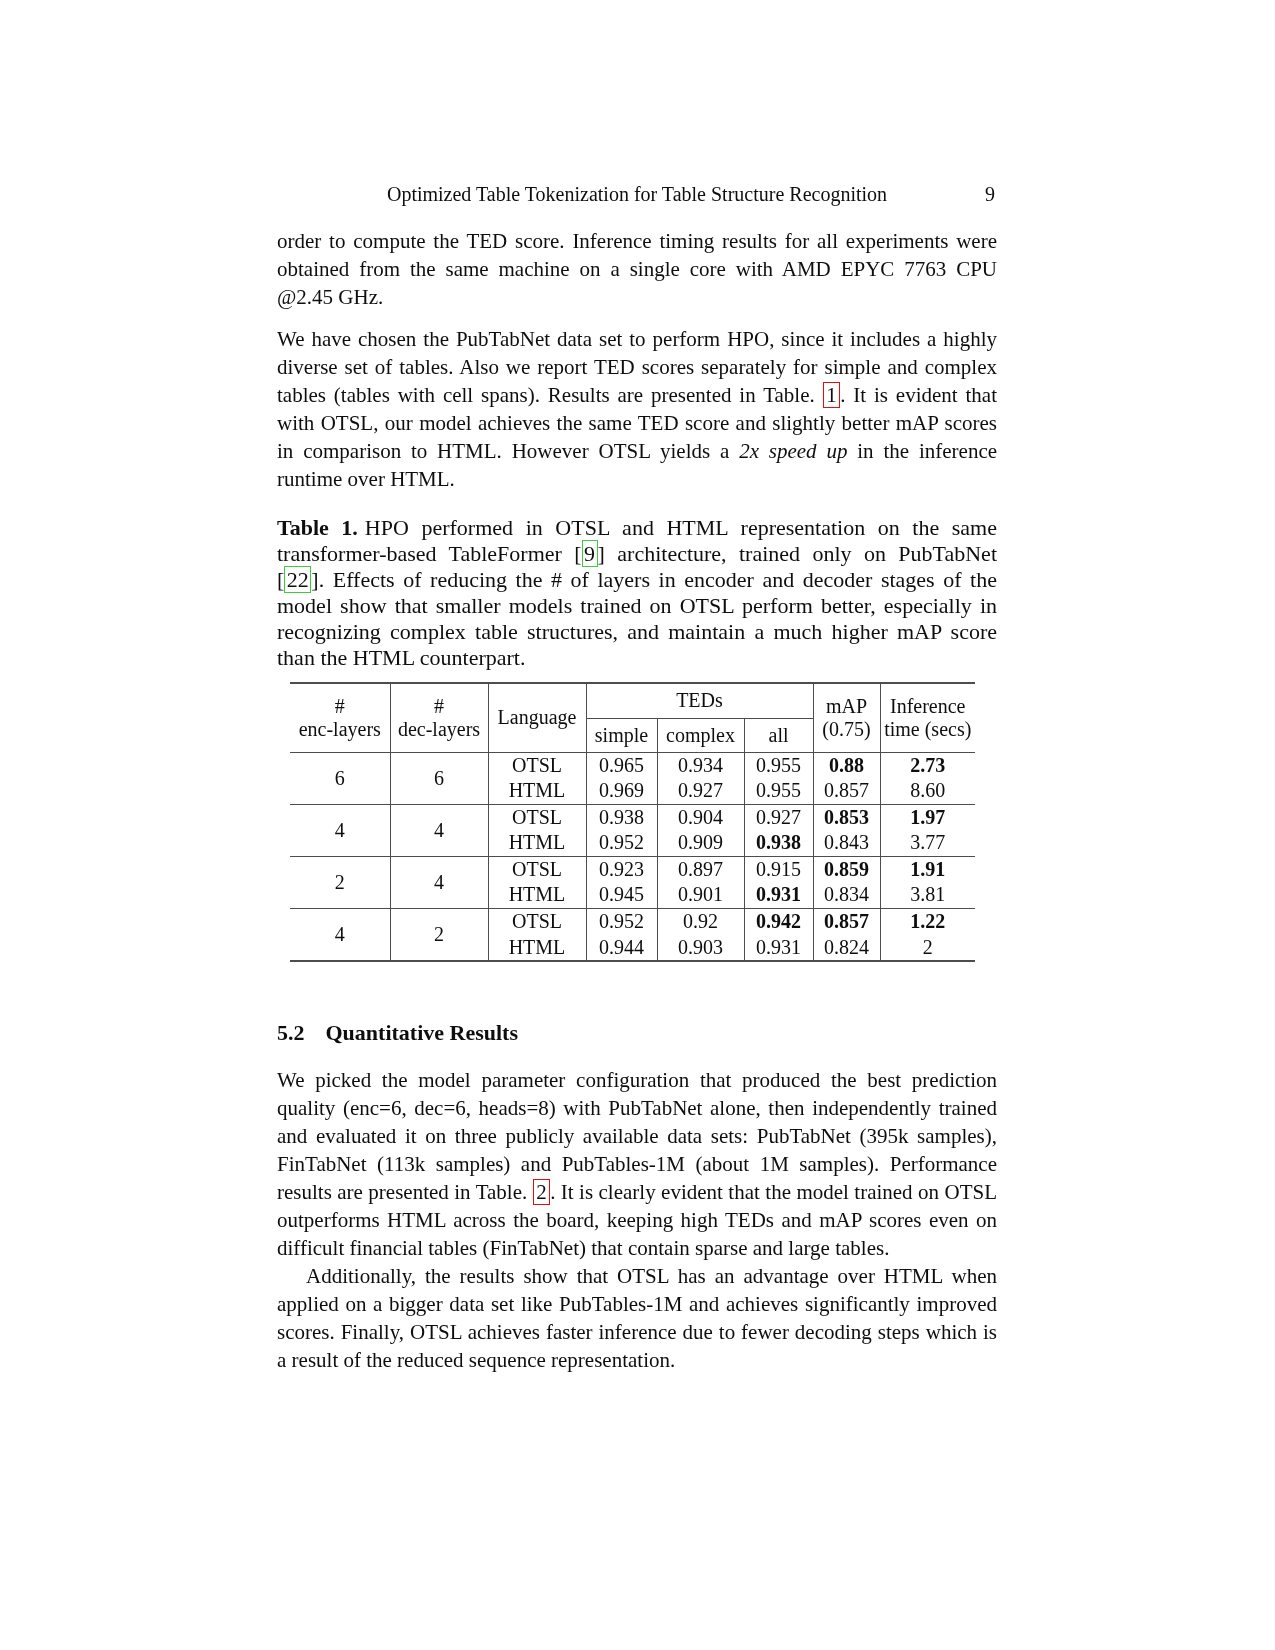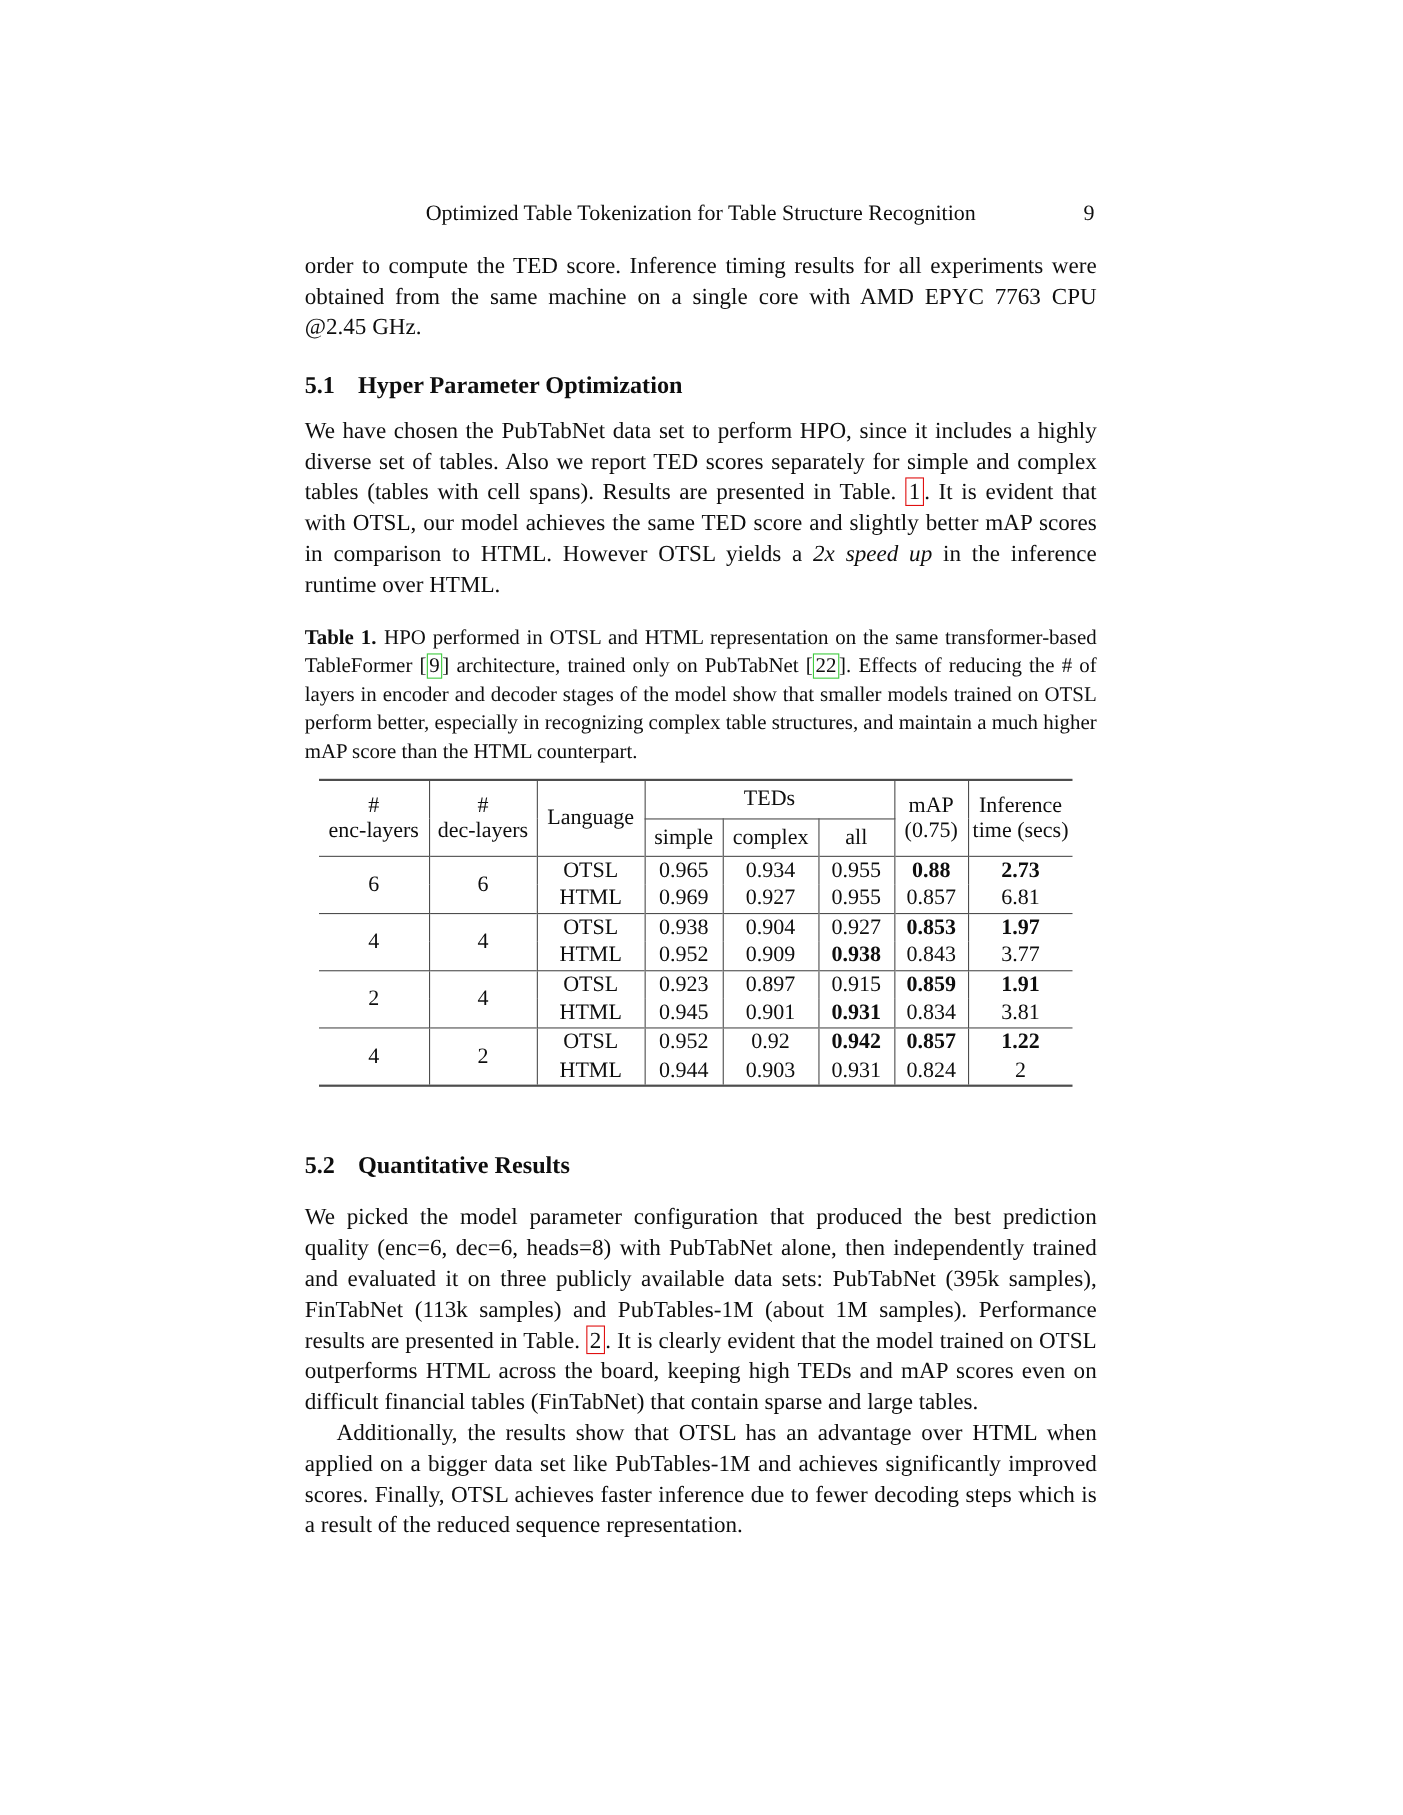--- a/index.html
+++ b/index.html
@@ -23,21 +23,21 @@
   .body-par{margin:0;font-size:21px;line-height:28px;text-align:justify;}
   .p-intro{margin-top:21px;}
   .p-51{margin-top:14px;}
   .p-52{margin-top:20px;}
   .indent{text-indent:29px;}
 
   .sec{margin:26px 0 0 0;font-size:22px;line-height:26px;font-weight:bold;}
   .sec .sec-num{margin-right:21px;}
   .sec2{margin-top:58px;}
 
-  .caption{margin-top:22px;font-size:19px;line-height:26px;text-align:justify;}
+  .caption{margin-top:22px;font-size:22px;line-height:26px;text-align:justify;}
 
   .seg-italic{font-style:italic;margin-top:36px;}
   .seg-bold{font-weight:bold;padding-right:7px;}
   .seg-ref{border:1.5px solid var(--ref);padding:0 2.5px;}
   .seg-cite{border:1.5px solid var(--cite);padding:0 1.5px;}
 
   .tablewrap{
     display:block;width:685px;margin:11px 0 0 13px;
     border-top:2px solid var(--rule);border-bottom:2px solid var(--rule);
   }
@@ -58,23 +58,20 @@
 <div class="page">
   <div class="content">
 
     <div class="running-head">
       <span class="rh-title">Optimized Table Tokenization for Table Structure Recognition</span>
       <span class="rh-page">9</span>
     </div>
 
     <p class="body-par p-intro"><span>order to compute the TED score. Inference timing results for all experiments were obtained from the same machine on a single core with AMD EPYC 7763 CPU @2.45 GHz.</span></p>
 
-    <h2 class="sec">
-      <span class="sec-num">5.1</span><span class="sec-title">Hyper Parameter Optimization</span>
-    </h2>
 
     <p class="body-par p-51"><span>We have chosen the PubTabNet data set to perform HPO, since it includes a highly diverse set of tables. Also we report TED scores separately for simple and complex tables (tables with cell spans). Results are presented in Table. </span><span class="seg-ref">1</span><span>. It is evident that with OTSL, our model achieves the same TED score and slightly better mAP scores in comparison to HTML. However OTSL yields a </span><span class="seg-italic">2x speed up</span><span> in the inference runtime over HTML.</span></p>
 
     <div class="caption"><span class="seg-bold">Table 1.</span><span>HPO performed in OTSL and HTML representation on the same transformer-based TableFormer [</span><span class="seg-cite">9</span><span>] architecture, trained only on PubTabNet [</span><span class="seg-cite">22</span><span>]. Effects of reducing the # of layers in encoder and decoder stages of the model show that smaller models trained on OTSL perform better, especially in recognizing complex table structures, and maintain a much higher mAP score than the HTML counterpart.</span></div>
 
     <div class="tablewrap">
       <table id="t1">
           <colgroup>
             <col style="width: 100px;">
             <col style="width: 98px;">
@@ -122,21 +119,21 @@
               <td class="br">0.955</td>
               <td class="br b">0.88</td>
               <td class="b">2.73</td>
             </tr>
             <tr>
               <td class="br">HTML</td>
               <td class="br">0.969</td>
               <td class="br">0.927</td>
               <td class="br">0.955</td>
               <td class="br">0.857</td>
-              <td>6.81</td>
+              <td>8.60</td>
             </tr>
             <tr class="gtop">
               <td class="br" rowspan="2">4</td>
               <td class="br" rowspan="2">4</td>
               <td class="br">OTSL</td>
               <td class="br">0.938</td>
               <td class="br">0.904</td>
               <td class="br">0.927</td>
               <td class="br b">0.853</td>
               <td class="b">1.97</td>

